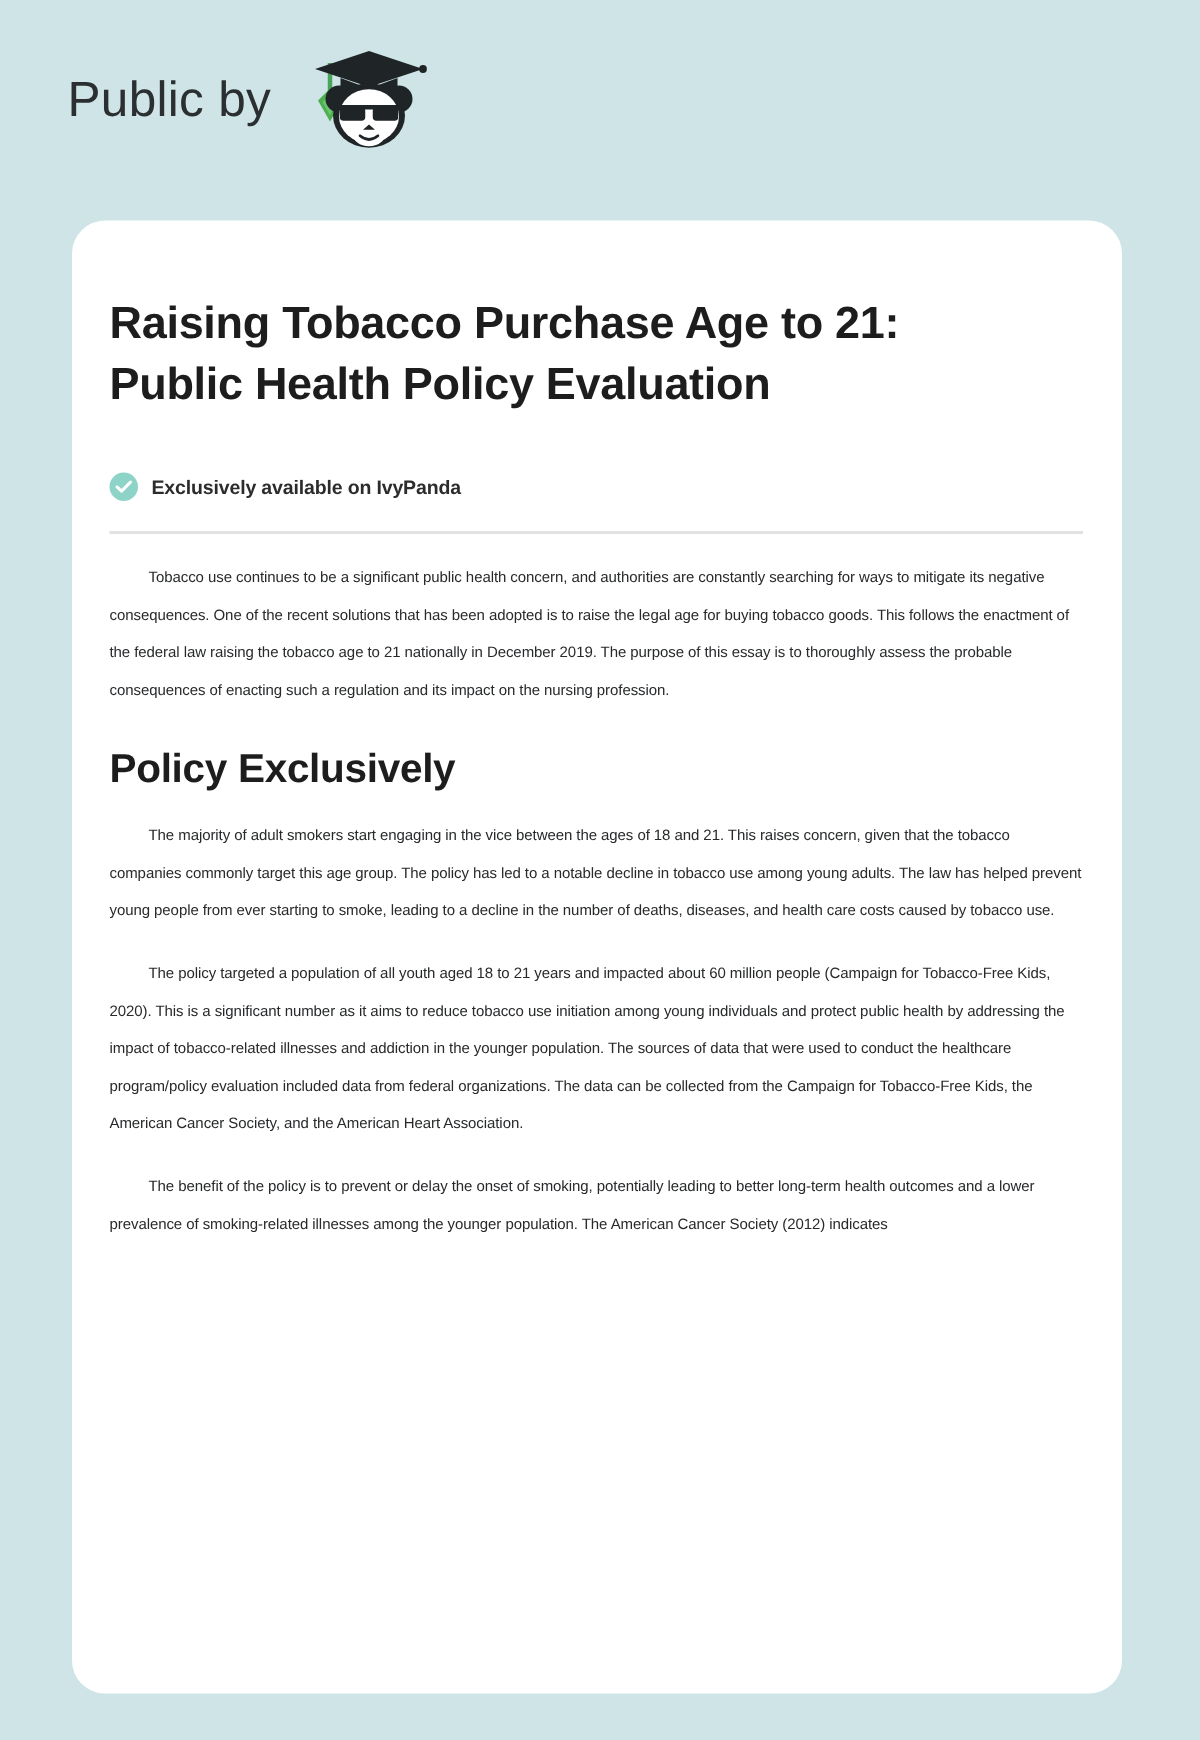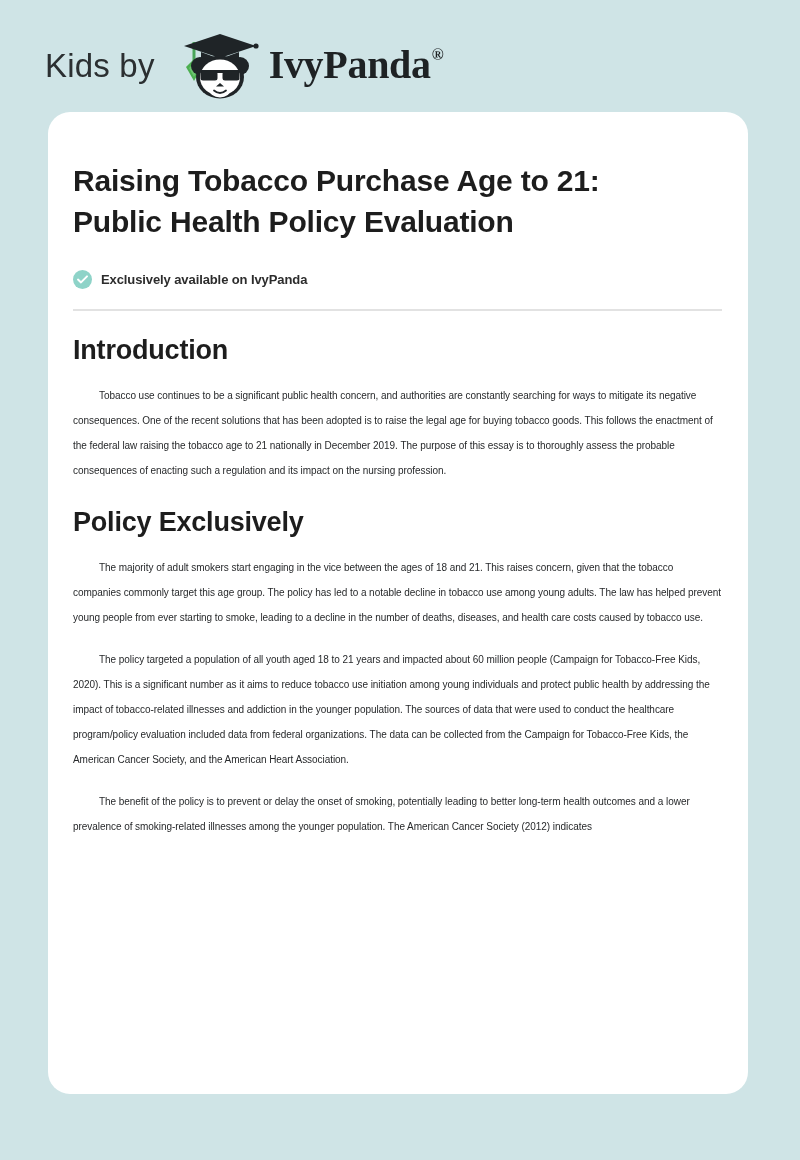--- a/index.html
+++ b/index.html
@@ -67,21 +67,21 @@
     color: #1e2224;
     line-height: 1;
     margin-top: 2px;
     margin-left: 1px;
   }
 
   
   .paper-card {
     position: absolute;
     left: 48px;
-    top: 112px;
+    top: 147px;
     width: 700px;
     height: 982px;
     background: #ffffff;
     border-radius: 22px;
     box-sizing: border-box;
     padding: 48px 26px 0 25px;
     overflow: hidden;
   }
 
   .doc-title {
@@ -90,21 +90,21 @@
     line-height: 41px;
     font-weight: 700;
     color: #1d1d1d;
     letter-spacing: -0.2px;
     max-width: 620px;
   }
 
   .exclusive-badge {
     display: flex;
     align-items: center;
-    margin-top: 28px;
+    margin-top: 38px;
     gap: 9px;
   }
   .check-circle {
     width: 19px;
     height: 19px;
     border-radius: 50%;
     background: #8ed3c8;
     flex: 0 0 auto;
     display: flex;
     align-items: center;
@@ -143,21 +143,21 @@
     text-indent: 26px;
     letter-spacing: -0.05px;
     width: 649px;
   }
 </style>
 </head>
 <body>
 
 <header class="brand-header">
   <div class="brand-lockup">
-    <span class="brand-prefix">Kids by</span>
+    <span class="brand-prefix">Public by</span>
 
     <span class="brand-mark">
       <svg viewBox="0 0 86 72" width="86" height="72" aria-hidden="true">
 
         <rect x="15.5" y="13" width="3" height="24" fill="#4aa55a"></rect>
         <path d="M17 30 L9 38 L17 52 L25 38 Z" fill="#4caf50"></path>
         <path d="M17 34 L12 39 L17 48 L22 39 Z" fill="#6cc46f"></path>
 
         <path d="M43 5 L79 17 L43 29 L7 17 Z" fill="#1f2427"></path>
         <path d="M24 23 L24 31 C24 31 32 37 43 37 C54 37 62 31 62 31 L62 23 L43 30 Z" fill="#1f2427"></path>
@@ -172,43 +172,38 @@
         <rect x="23" y="41" width="40" height="3" rx="1.2" fill="#1f2427"></rect>
         <rect x="23.5" y="42.5" width="17" height="9" rx="2.5" fill="#1f2427"></rect>
         <rect x="45.5" y="42.5" width="17" height="9" rx="2.5" fill="#1f2427"></rect>
 
         <ellipse cx="43" cy="60" rx="11" ry="8.5" fill="#ffffff"></ellipse>
         <path d="M43 54 L39 57.5 L47 57.5 Z" fill="#1f2427"></path>
         <path d="M37 61.5 Q43 66.5 49 61.5" stroke="#1f2427" stroke-width="1.8" fill="none" stroke-linecap="round"></path>
       </svg>
     </span>
 
-    <span class="brand-name-wrap">
-      <span class="brand-name">IvyPanda</span>
-      <span class="brand-reg">®</span>
-    </span>
   </div>
 </header>
 
 <main class="paper-card">
 
   <h1 class="doc-title">Raising Tobacco Purchase Age to 21: Public Health Policy Evaluation</h1>
 
   <div class="exclusive-badge">
     <span class="check-circle">
       <svg viewBox="0 0 19 19" width="19" height="19" aria-hidden="true">
         <path d="M5 9.6 L8 12.4 L14 6.4" stroke="#ffffff" stroke-width="2" fill="none" stroke-linecap="round" stroke-linejoin="round"></path>
       </svg>
     </span>
     <span class="exclusive-text">Exclusively available on IvyPanda</span>
   </div>
 
   <hr class="rule">
 
-  <h2 class="section-heading">Introduction</h2>
   <p class="body-text">Tobacco use continues to be a significant public health concern, and authorities are constantly searching for ways to mitigate its negative consequences. One of the recent solutions that has been adopted is to raise the legal age for buying tobacco goods. This follows the enactment of the federal law raising the tobacco age to 21 nationally in December 2019. The purpose of this essay is to thoroughly assess the probable consequences of enacting such a regulation and its impact on the nursing profession.</p>
 
   <h2 class="section-heading">Policy Exclusively</h2>
   <p class="body-text">The majority of adult smokers start engaging in the vice between the ages of 18 and 21. This raises concern, given that the tobacco companies commonly target this age group. The policy has led to a notable decline in tobacco use among young adults. The law has helped prevent young people from ever starting to smoke, leading to a decline in the number of deaths, diseases, and health care costs caused by tobacco use.</p>
   <p class="body-text">The policy targeted a population of all youth aged 18 to 21 years and impacted about 60 million people (Campaign for Tobacco-Free Kids, 2020). This is a significant number as it aims to reduce tobacco use initiation among young individuals and protect public health by addressing the impact of tobacco-related illnesses and addiction in the younger population. The sources of data that were used to conduct the healthcare program/policy evaluation included data from federal organizations. The data can be collected from the Campaign for Tobacco-Free Kids, the American Cancer Society, and the American Heart Association.</p>
   <p class="body-text">The benefit of the policy is to prevent or delay the onset of smoking, potentially leading to better long-term health outcomes and a lower prevalence of smoking-related illnesses among the younger population. The American Cancer Society (2012) indicates</p>
 
 </main>
 
 </body></html>

